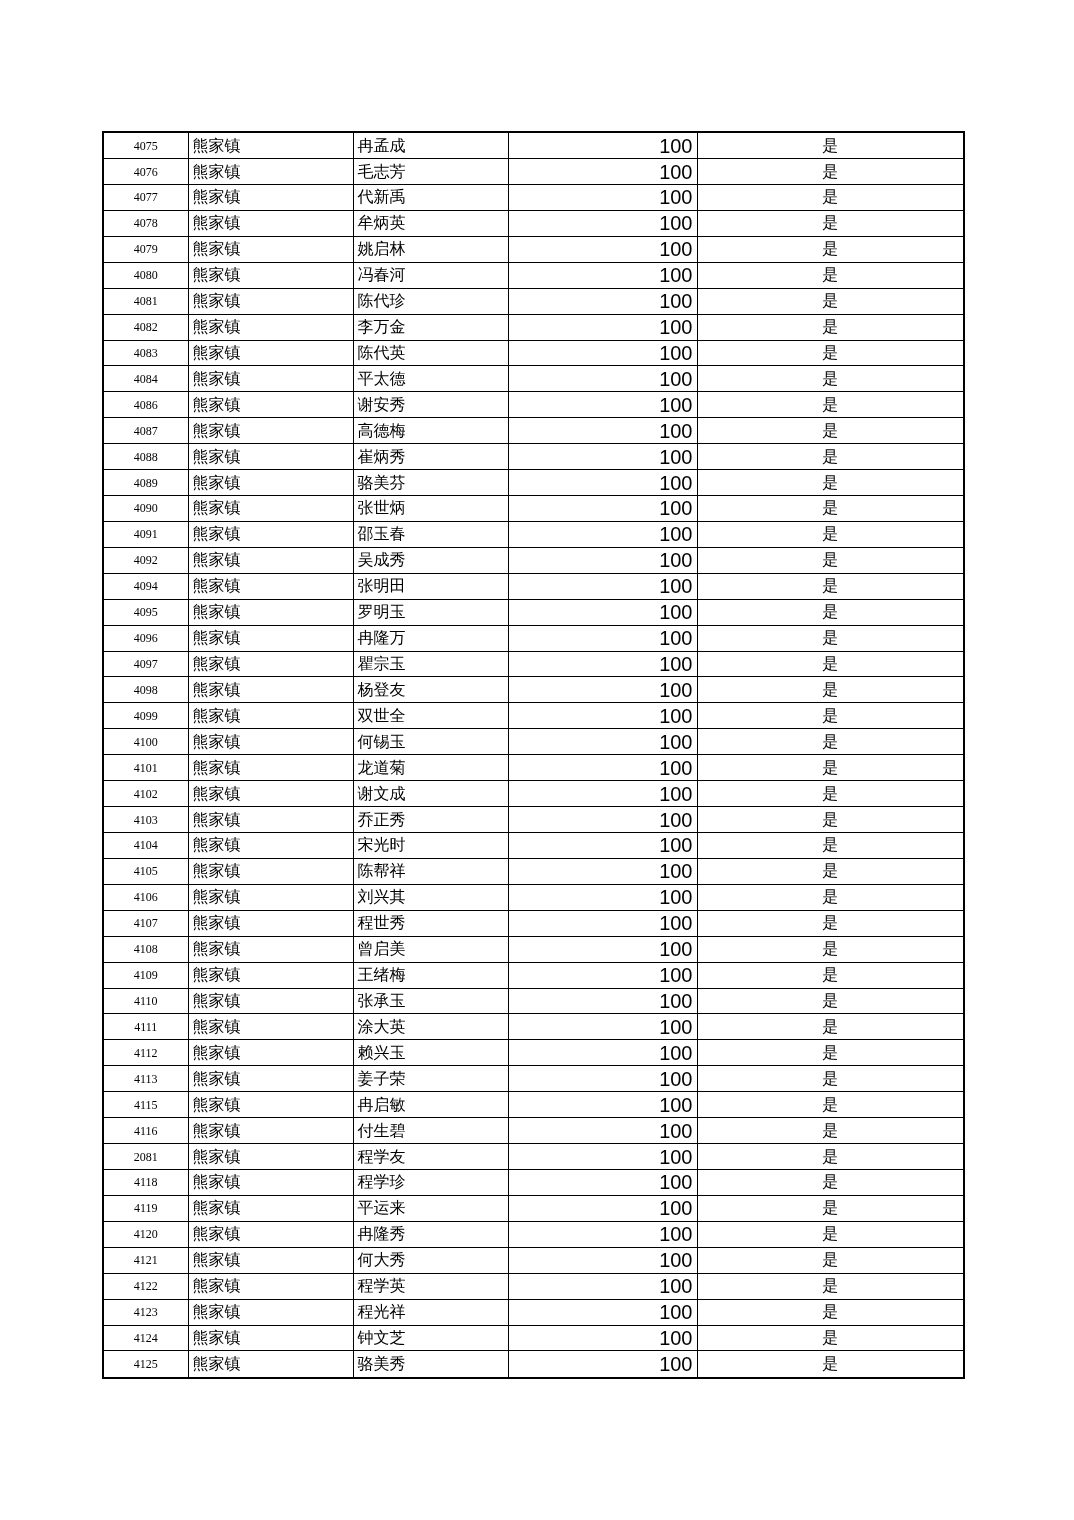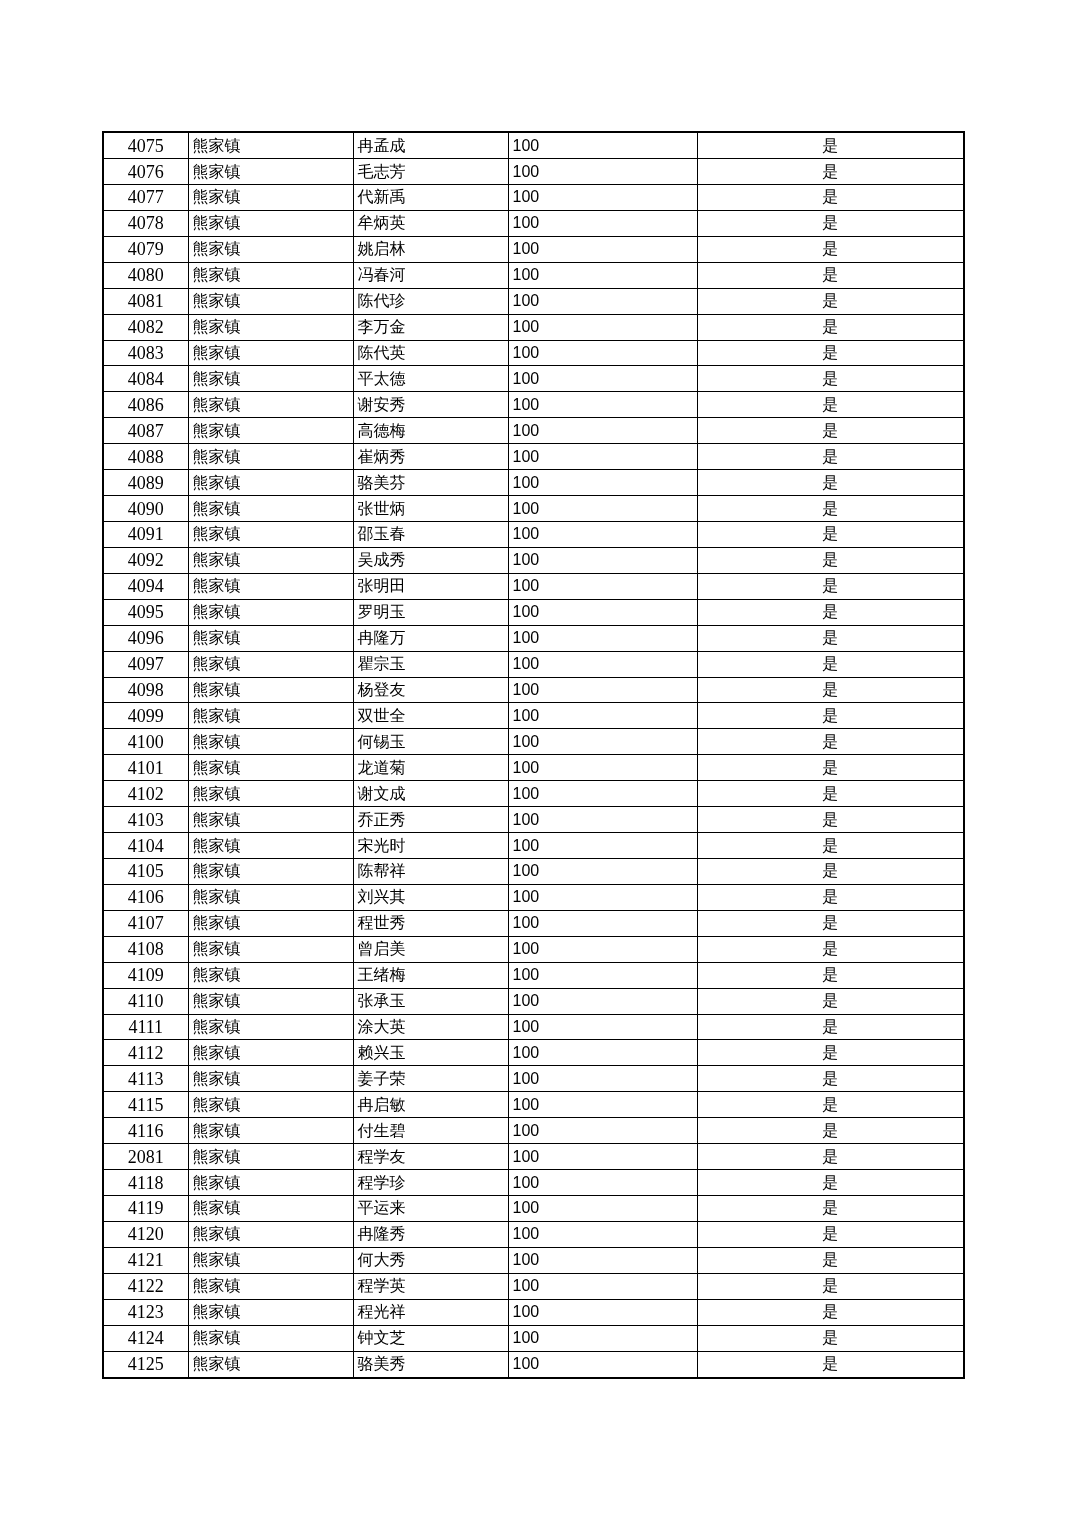--- a/index.html
+++ b/index.html
@@ -29,31 +29,31 @@
     padding: 0 4px;
     color: #000000;
     white-space: nowrap;
     overflow: hidden;
     vertical-align: middle;
     line-height: 1;
   }
   td.col-id {
     text-align: center;
     font-family: "Liberation Serif", "DejaVu Serif", serif;
-    font-size: 18px;
+    font-size: 12px;
   }
   td.col-town, td.col-name {
     text-align: left;
     font-family: "Liberation Serif", "DejaVu Serif", serif;
     font-size: 16px;
   }
   td.col-score {
-    text-align: left;
+    text-align: right;
     font-family: "Liberation Sans", "DejaVu Sans", sans-serif;
-    font-size: 16px;
+    font-size: 20px;
   }
   td.col-flag {
     text-align: center;
     font-family: "Liberation Serif", "DejaVu Serif", serif;
     font-size: 16px;
   }
 </style>
 </head>
 <body>
 

